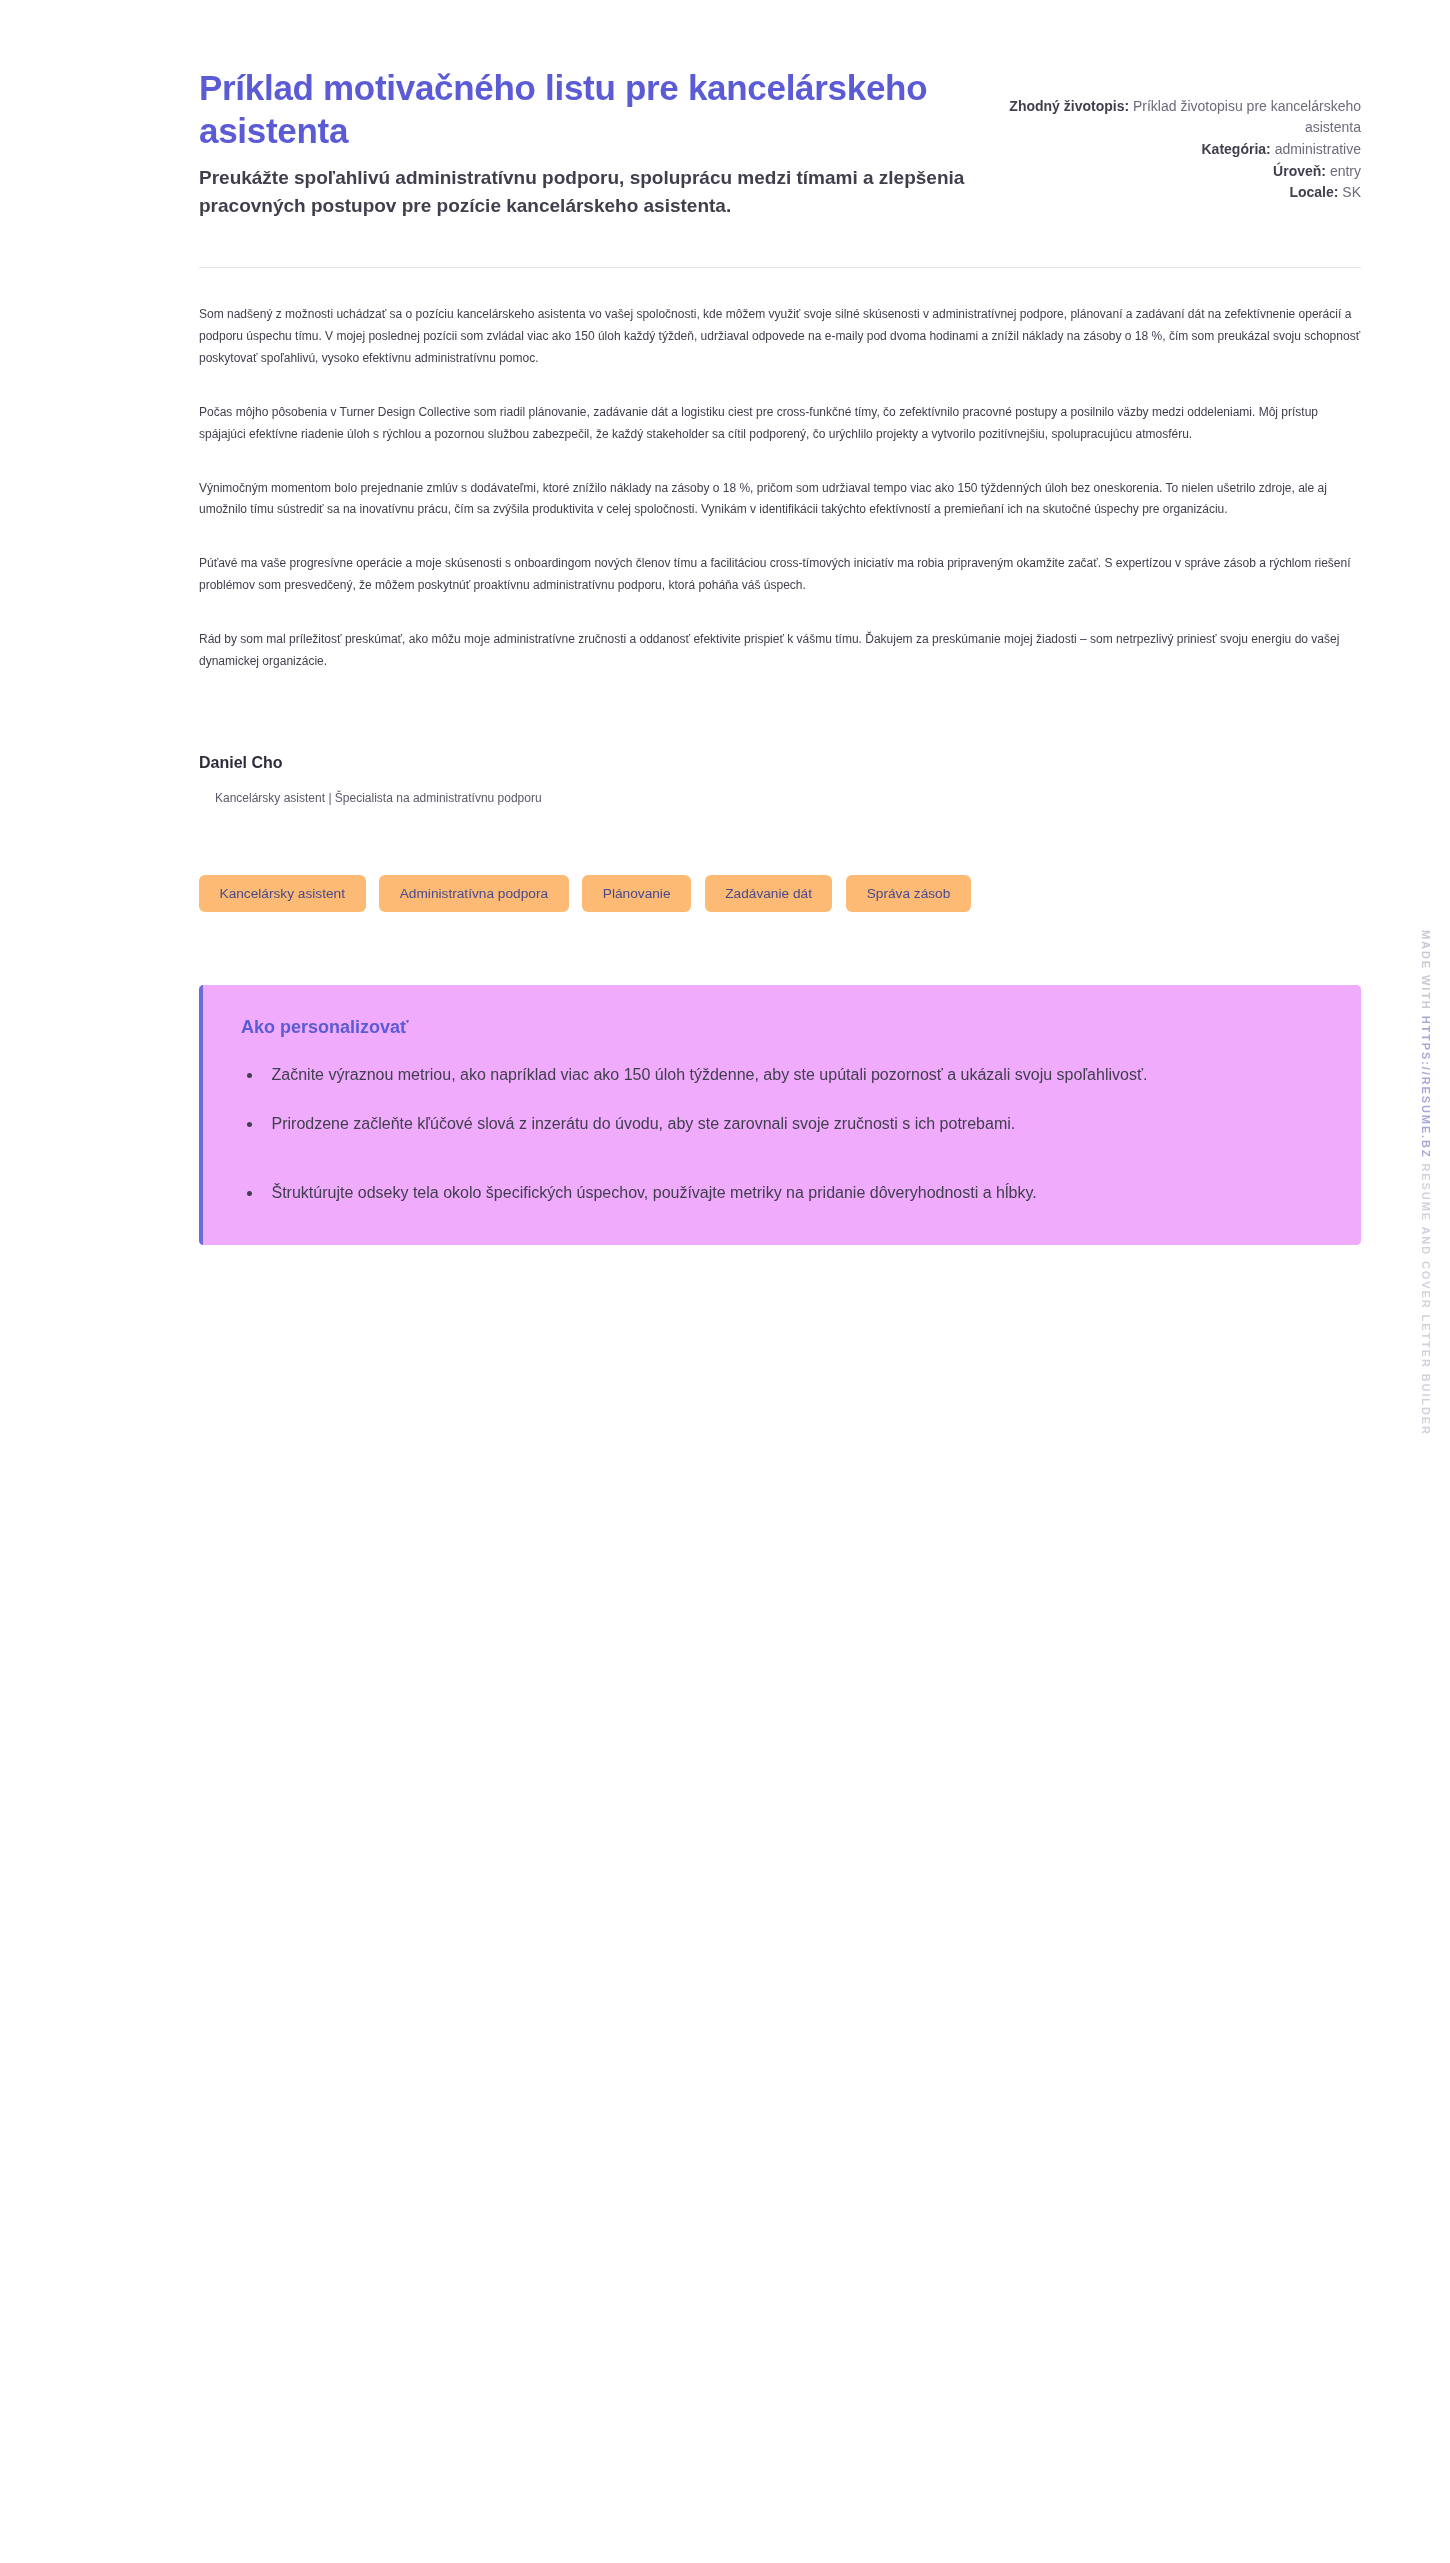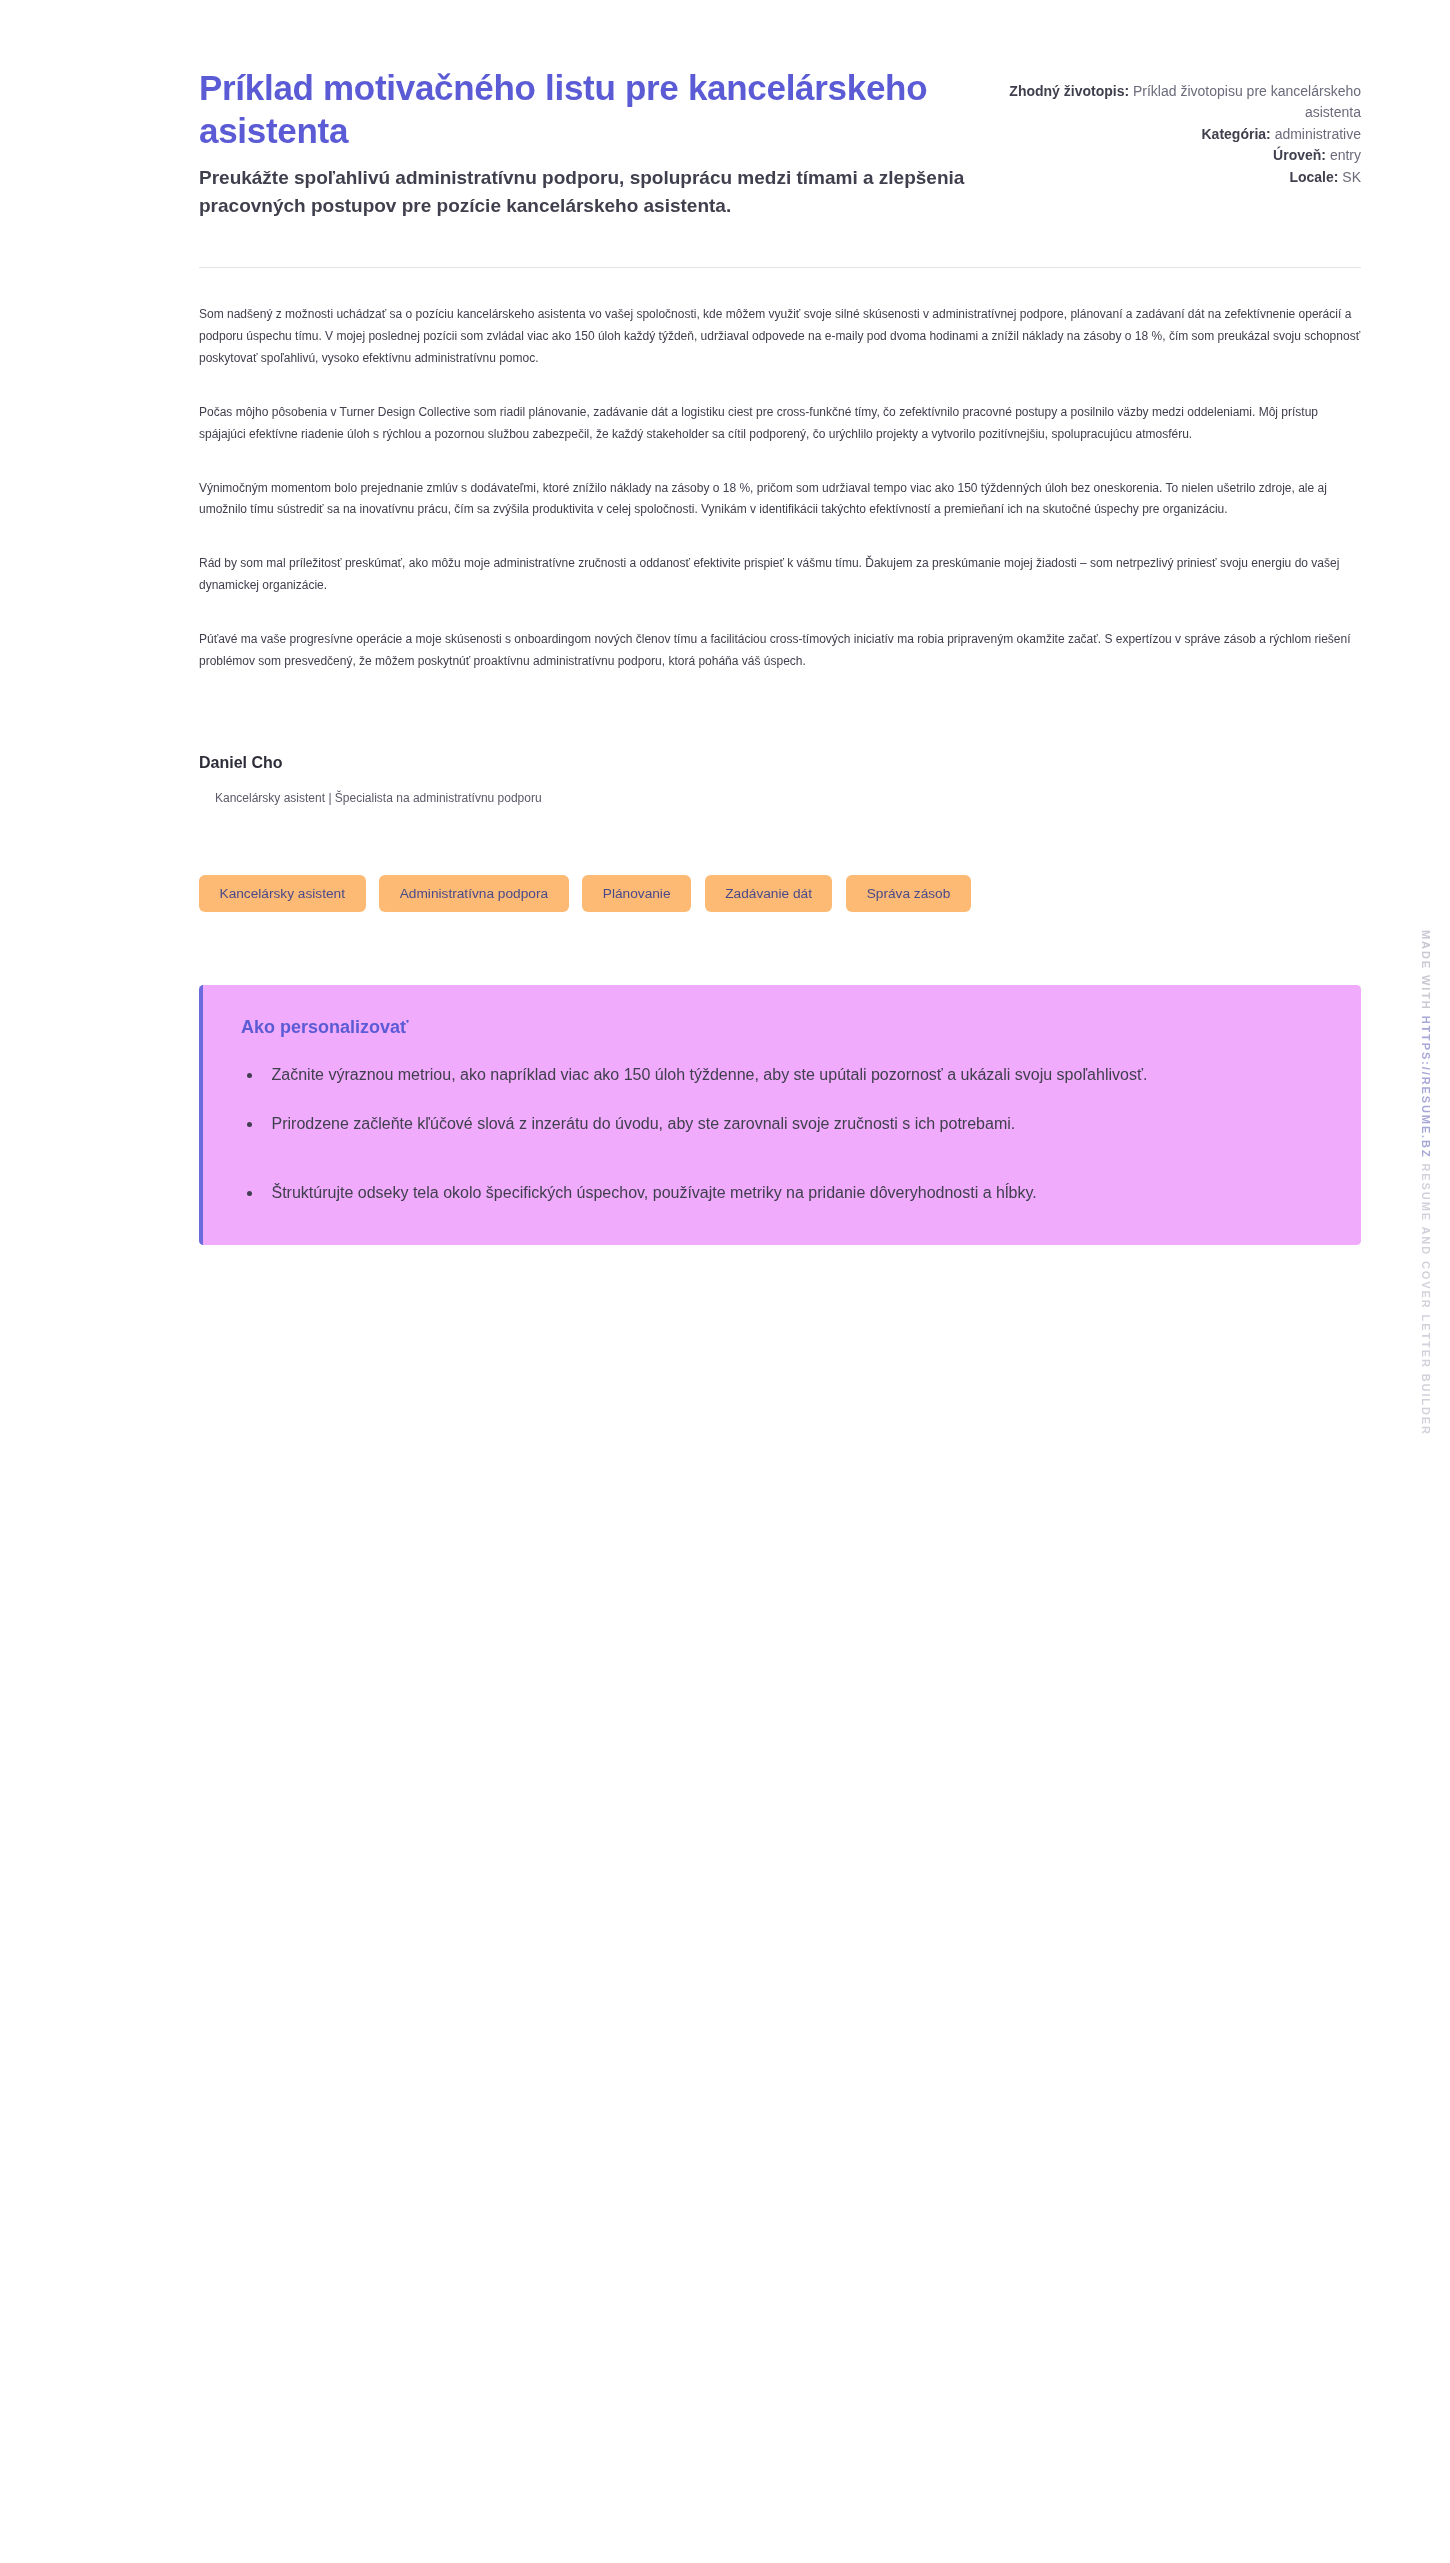--- a/index.html
+++ b/index.html
@@ -25,21 +25,21 @@
   .sheet {
     width: 1305px;
     margin: 0 auto;
     padding: 67px 0 0 0;
     position: relative;
   }
 
   
   .header {
     display: flex;
-    align-items: flex-start;
+    align-items: center;
     justify-content: space-between;
     padding: 0 17px 0 126px;
     gap: 16px;
   }
   .header-left { max-width: 862px; }
   .doc-title {
     font-size: 35px;
     line-height: 1.22;
     font-weight: 700;
     color: #5b5bd6;
@@ -202,22 +202,22 @@
       </div>
     </div>
 
     <div class="divider"></div>
 
     <div class="letter">
 
       <p class="para">Som nadšený z možnosti uchádzať sa o pozíciu kancelárskeho asistenta vo vašej spoločnosti, kde môžem využiť svoje silné skúsenosti v administratívnej podpore, plánovaní a zadávaní dát na zefektívnenie operácií a podporu úspechu tímu. V mojej poslednej pozícii som zvládal viac ako 150 úloh každý týždeň, udržiaval odpovede na e-maily pod dvoma hodinami a znížil náklady na zásoby o 18 %, čím som preukázal svoju schopnosť poskytovať spoľahlivú, vysoko efektívnu administratívnu pomoc.</p>
       <p class="para">Počas môjho pôsobenia v Turner Design Collective som riadil plánovanie, zadávanie dát a logistiku ciest pre cross-funkčné tímy, čo zefektívnilo pracovné postupy a posilnilo väzby medzi oddeleniami. Môj prístup spájajúci efektívne riadenie úloh s rýchlou a pozornou službou zabezpečil, že každý stakeholder sa cítil podporený, čo urýchlilo projekty a vytvorilo pozitívnejšiu, spolupracujúcu atmosféru.</p>
       <p class="para">Výnimočným momentom bolo prejednanie zmlúv s dodávateľmi, ktoré znížilo náklady na zásoby o 18 %, pričom som udržiaval tempo viac ako 150 týždenných úloh bez oneskorenia. To nielen ušetrilo zdroje, ale aj umožnilo tímu sústrediť sa na inovatívnu prácu, čím sa zvýšila produktivita v celej spoločnosti. Vynikám v identifikácii takýchto efektívností a premieňaní ich na skutočné úspechy pre organizáciu.</p>
+      <p class="para">Púťavé ma vaše progresívne operácie a moje skúsenosti s onboardingom nových členov tímu a facilitáciou cross-tímových iniciatív ma robia pripraveným okamžite začať. S expertízou v správe zásob a rýchlom riešení problémov som presvedčený, že môžem poskytnúť proaktívnu administratívnu podporu, ktorá poháňa váš úspech.</p>
       <p class="para">Rád by som mal príležitosť preskúmať, ako môžu moje administratívne zručnosti a oddanosť efektivite prispieť k vášmu tímu. Ďakujem za preskúmanie mojej žiadosti – som netrpezlivý priniesť svoju energiu do vašej dynamickej organizácie.</p>
-      <p class="para">Púťavé ma vaše progresívne operácie a moje skúsenosti s onboardingom nových členov tímu a facilitáciou cross-tímových iniciatív ma robia pripraveným okamžite začať. S expertízou v správe zásob a rýchlom riešení problémov som presvedčený, že môžem poskytnúť proaktívnu administratívnu podporu, ktorá poháňa váš úspech.</p>
 
       <div class="signature">
         <p class="sign-name">Daniel Cho</p>
         <p class="sign-role">Kancelársky asistent | Špecialista na administratívnu podporu</p>
       </div>
 
       <div class="tags">
         <span class="tag">Kancelársky asistent</span>
         <span class="tag">Administratívna podpora</span>
         <span class="tag">Plánovanie</span>

